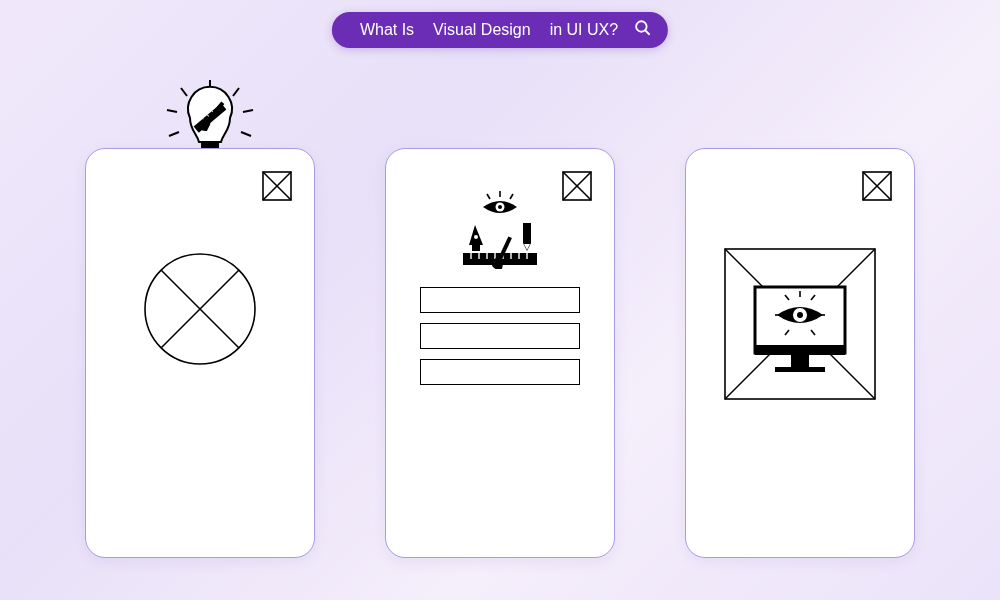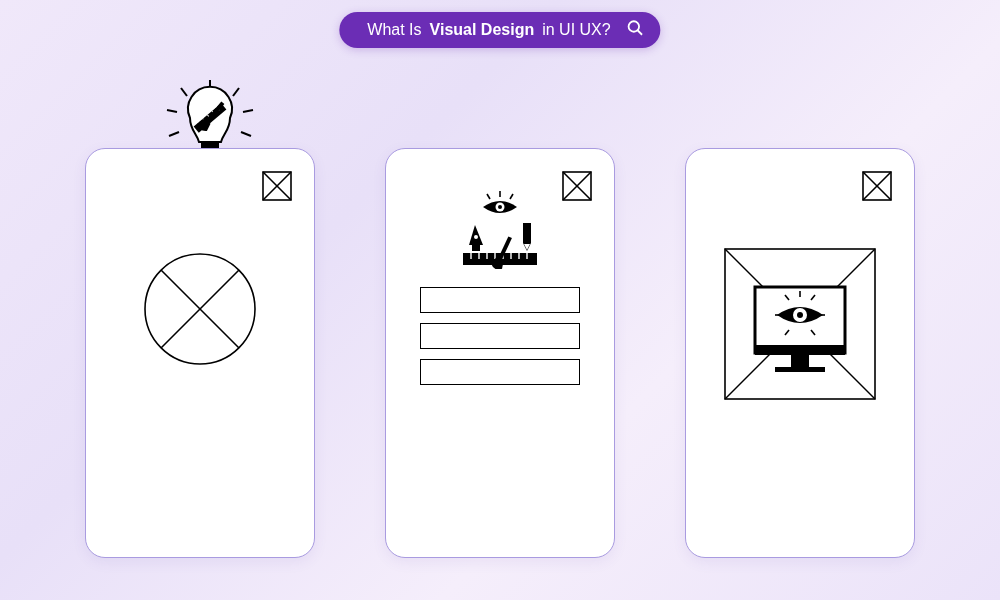--- a/index.html
+++ b/index.html
@@ -14,24 +14,24 @@
     top: 12px;
     left: 50%;
     transform: translateX(-50%);
     background: #6b2db5;
     color: #fff;
     border-radius: 999px;
     padding: 9px 50px 9px 28px;
     font-size: 16px;
     display: flex;
     align-items: center;
-    gap: 8px;
+    gap: 19px;
     box-shadow: 0 2px 8px rgba(107,45,181,0.25);
   }
-  .search-pill .bold { font-weight: 700; }
+  .search-pill .bold { font-weight: 400; }
   .search-icon {
     position: absolute;
     right: 16px;
     top: 50%;
     transform: translateY(-50%);
   }
   .cards {
     position: absolute;
     top: 148px;
     left: 0;

